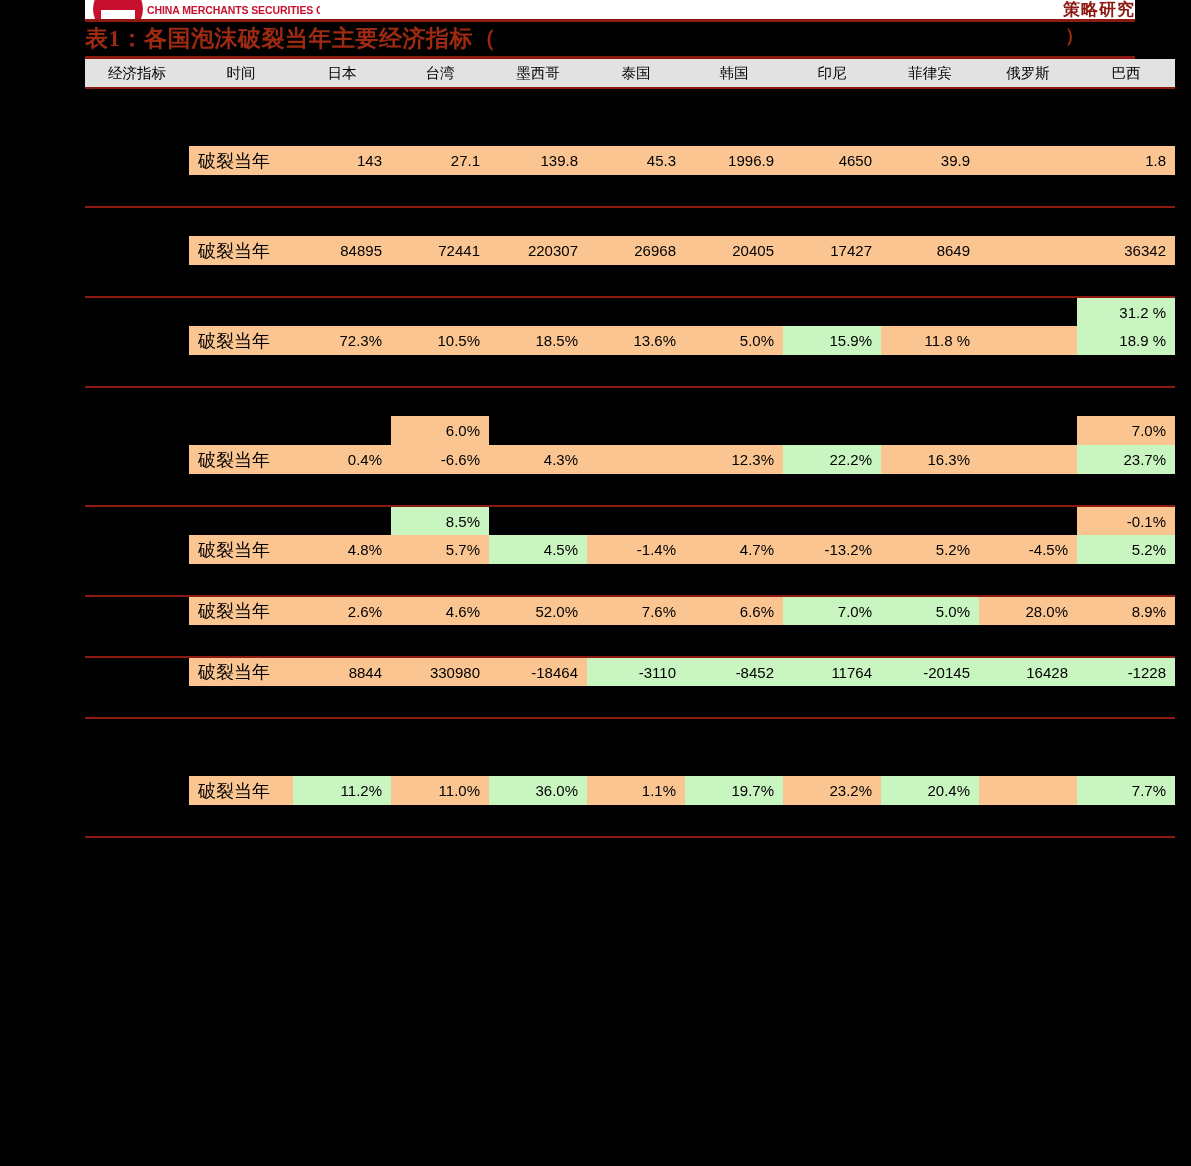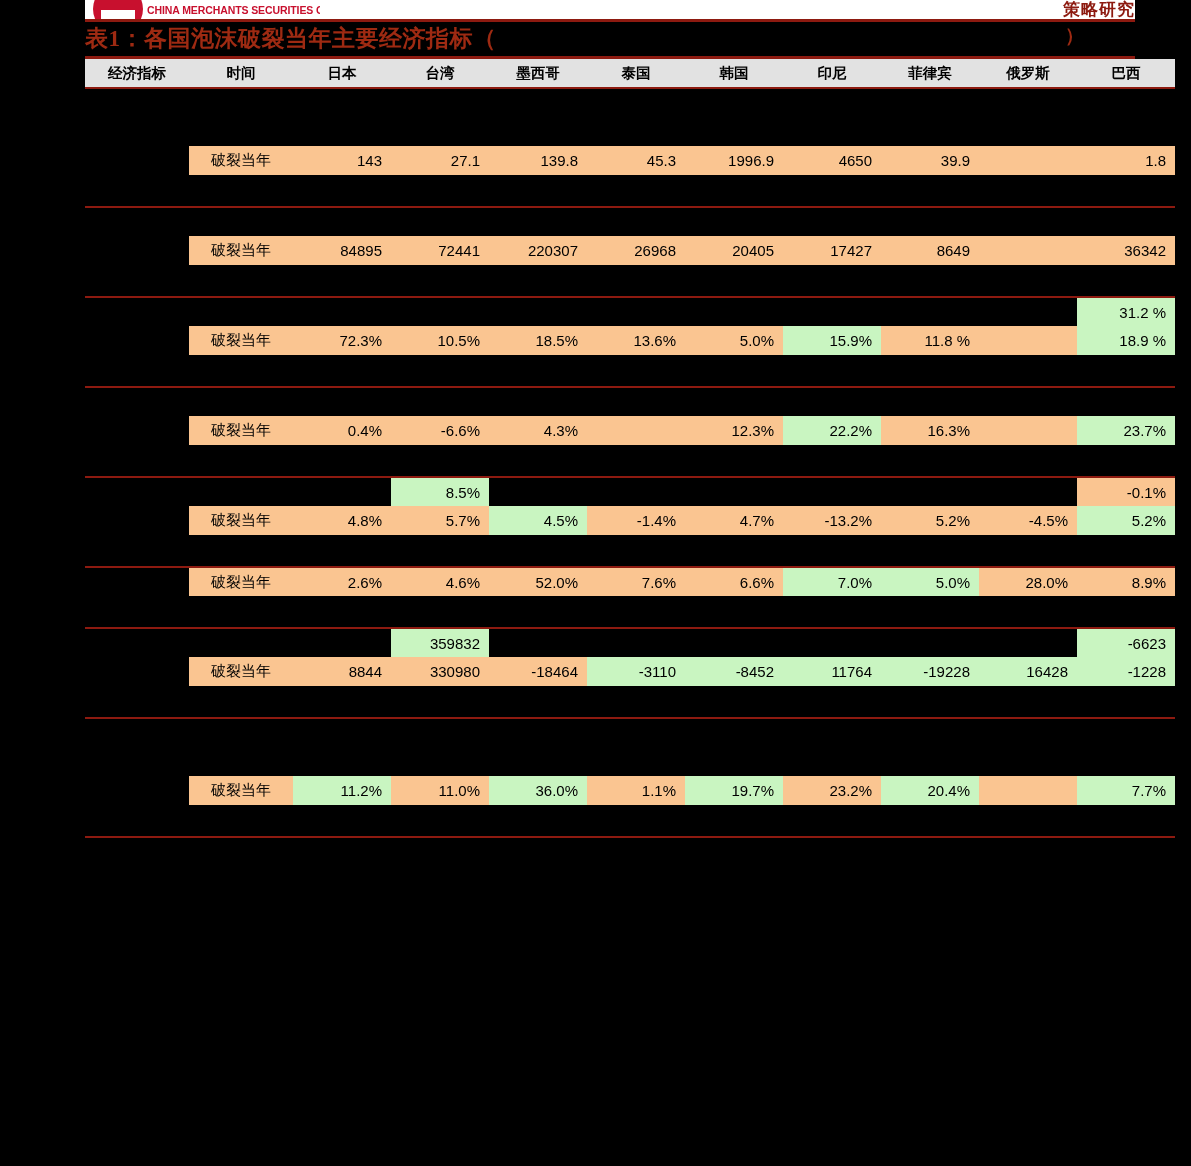--- a/index.html
+++ b/index.html
@@ -105,21 +105,21 @@
   }
   table.grid col.c-ind  { width: 104px; }
   table.grid col.c-time { width: 104px; }
   table.grid col.c-dat  { width: 98px; }
 
   thead th {
     height: 29px;
     background: #e2e2e2;
     color: #000000;
     font-size: 14.5px;
-    font-weight: bold;
+    font-weight: normal;
     font-family: "Liberation Serif", "DejaVu Serif", serif;
     text-align: center;
     padding: 0 6px;
     border: none;
     white-space: nowrap;
   }
   thead tr { border-bottom: 2.5px solid #8d1a10; }
 
   tbody td {
     height: 29px;
@@ -130,23 +130,23 @@
     white-space: nowrap;
     border: none;
   }
   td.ind {
     background: transparent;
     text-align: left;
     font-family: "Liberation Serif", "DejaVu Serif", serif;
     font-size: 15px;
   }
   td.time {
-    text-align: center;
+    text-align: left;
     font-family: "Liberation Serif", "DejaVu Serif", serif;
-    font-size: 15px;
+    font-size: 18px;
   }
   td.blank { background: transparent; }
   .bg-orange { background: #fac591; }
   .bg-green  { background: #c9f5c1; }
   .bg-none   { background: transparent; }
 
   tr.spacer td { height: 29px; background: transparent; padding: 0; }
   tr.sep td {
     height: 3px; padding: 0;
     background: transparent;
@@ -278,20 +278,33 @@
         </tr>
         <tr class="spacer">
           <td colspan="11"></td>
         </tr>
         <tr class="sep">
           <td colspan="11"></td>
         </tr>
         <tr class="spacer">
           <td colspan="11"></td>
         </tr>
+        <tr class="half">
+          <td class="ind blank"></td>
+          <td class="time blank"></td>
+          <td class="bg-none"></td>
+          <td class="bg-orange">6.0%</td>
+          <td class="bg-none"></td>
+          <td class="bg-none"></td>
+          <td class="bg-none"></td>
+          <td class="bg-none"></td>
+          <td class="bg-none"></td>
+          <td class="bg-none"></td>
+          <td class="bg-orange">7.0%</td>
+        </tr>
         <tr>
           <td class="ind"></td>
           <td class="time bg-orange">破裂当年</td>
           <td class="bg-orange">0.4%</td>
           <td class="bg-orange">-6.6%</td>
           <td class="bg-orange">4.3%</td>
           <td class="bg-orange"></td>
           <td class="bg-orange">12.3%</td>
           <td class="bg-green">22.2%</td>
           <td class="bg-orange">16.3%</td>
@@ -348,43 +361,30 @@
           <td class="bg-green">5.0%</td>
           <td class="bg-orange">28.0%</td>
           <td class="bg-orange">8.9%</td>
         </tr>
         <tr class="spacer">
           <td colspan="11"></td>
         </tr>
         <tr class="sep">
           <td colspan="11"></td>
         </tr>
-        <tr class="half">
-          <td class="ind blank"></td>
-          <td class="time blank"></td>
-          <td class="bg-none"></td>
-          <td class="bg-green">359832</td>
-          <td class="bg-none"></td>
-          <td class="bg-none"></td>
-          <td class="bg-none"></td>
-          <td class="bg-none"></td>
-          <td class="bg-none"></td>
-          <td class="bg-none"></td>
-          <td class="bg-green">-6623</td>
-        </tr>
         <tr>
           <td class="ind"></td>
           <td class="time bg-orange">破裂当年</td>
           <td class="bg-orange">8844</td>
           <td class="bg-orange">330980</td>
           <td class="bg-orange">-18464</td>
           <td class="bg-green">-3110</td>
           <td class="bg-green">-8452</td>
           <td class="bg-green">11764</td>
-          <td class="bg-green">-19228</td>
+          <td class="bg-green">-20145</td>
           <td class="bg-green">16428</td>
           <td class="bg-green">-1228</td>
         </tr>
         <tr class="spacer">
           <td colspan="11"></td>
         </tr>
         <tr class="sep">
           <td colspan="11"></td>
         </tr>
         <tr class="spacer">

